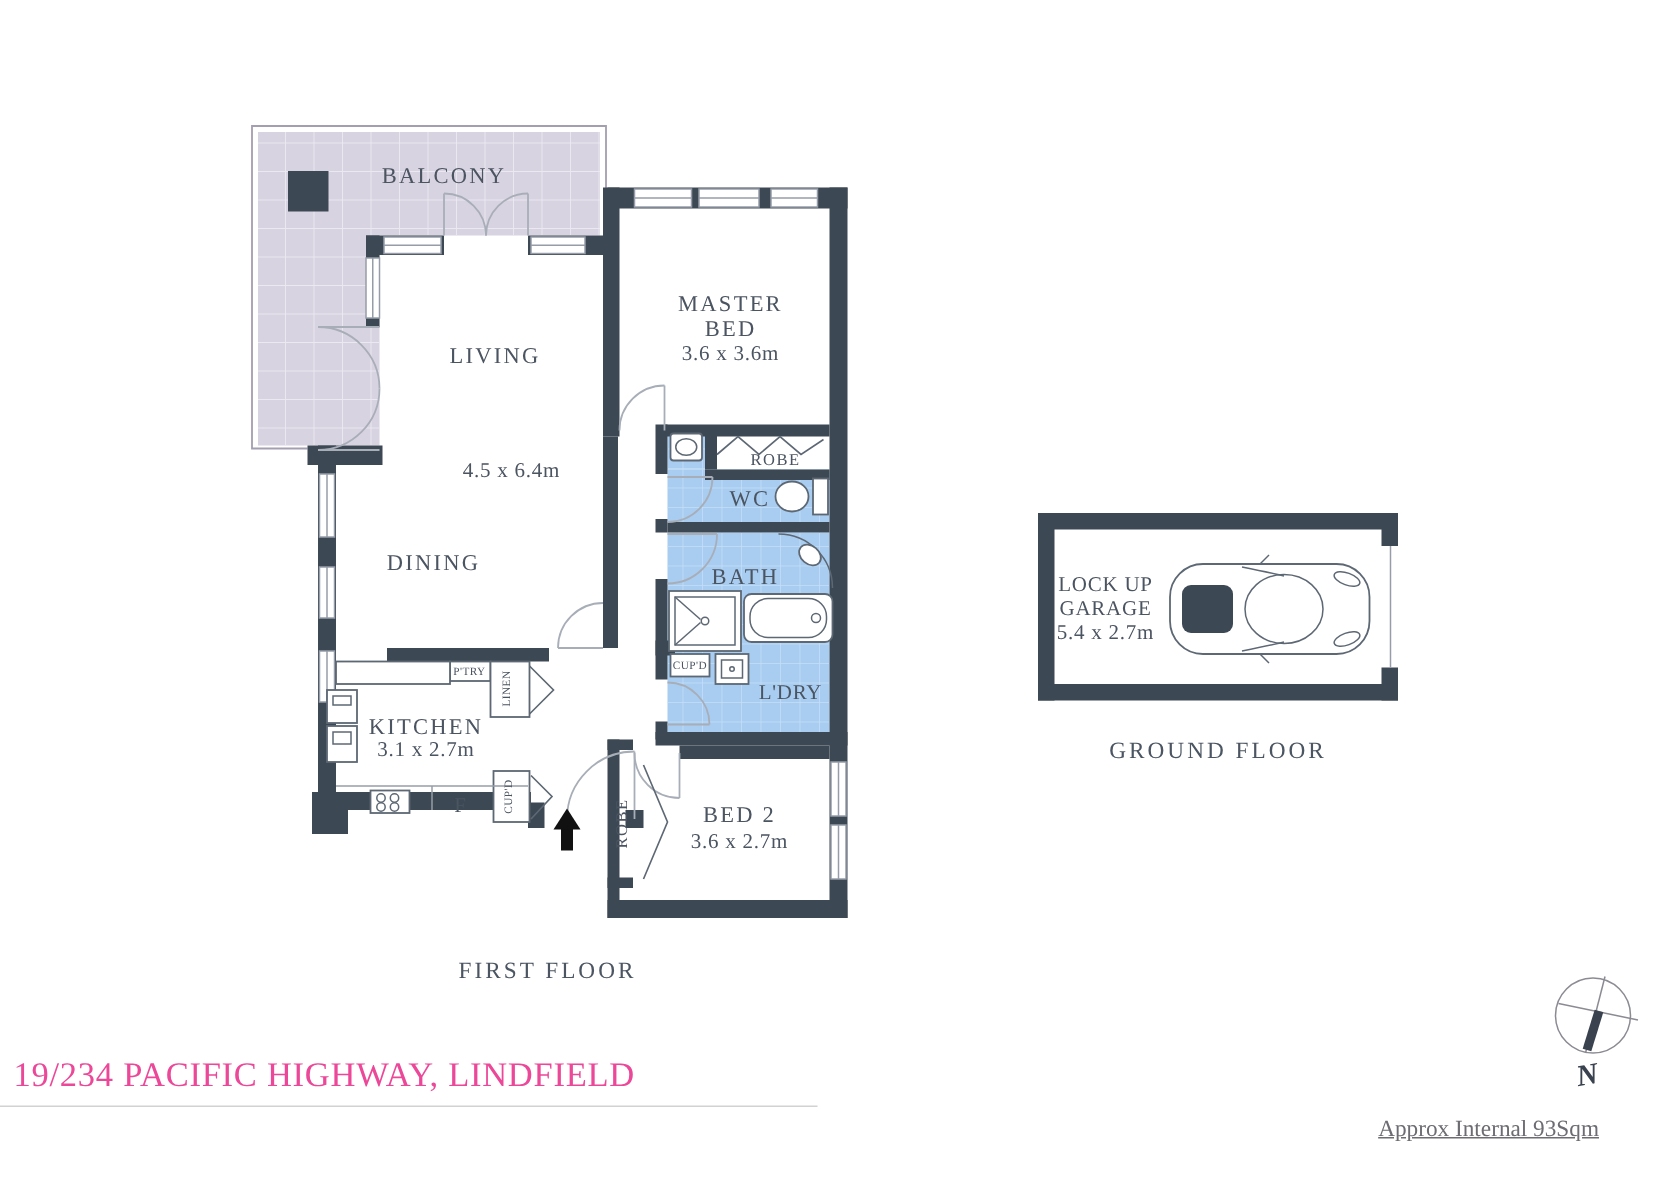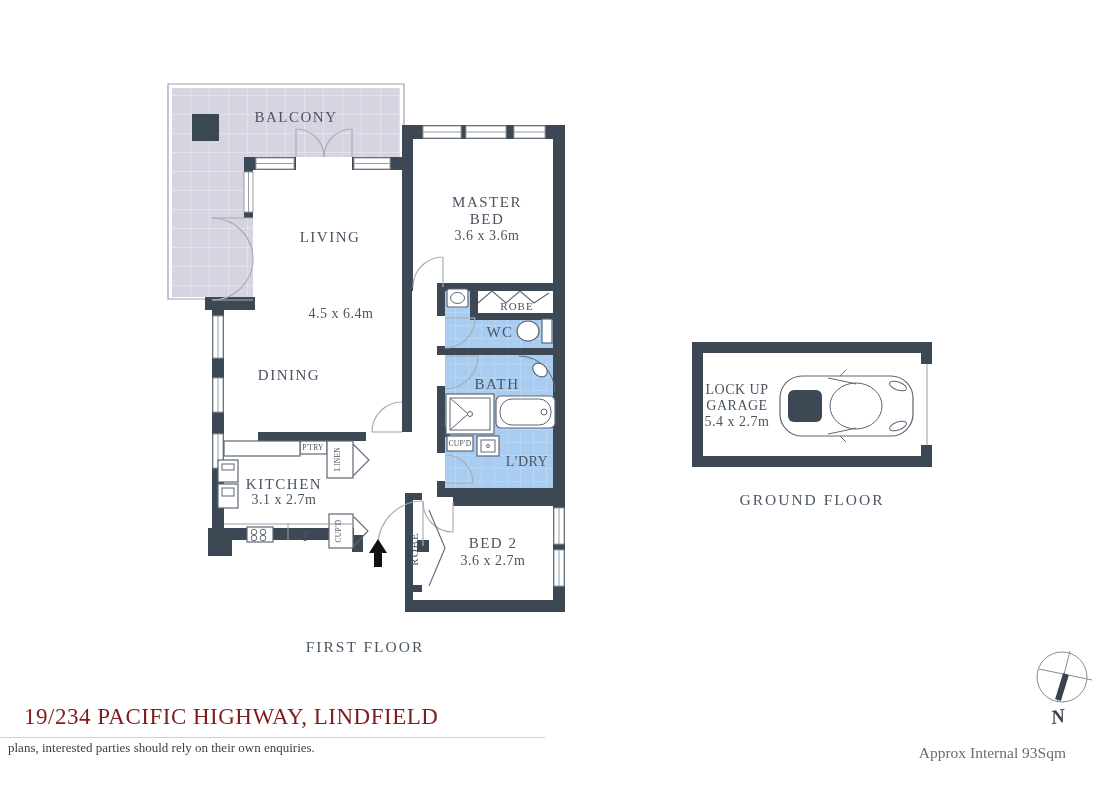--- a/index.html
+++ b/index.html
@@ -23,24 +23,24 @@
         letter-spacing:.5px;text-anchor:middle;}
   .md  {font-family:"Liberation Serif","DejaVu Serif",serif;font-size:11px;fill:#4b5461;
         letter-spacing:1px;text-anchor:middle;}
   .sm  {font-family:"Liberation Serif","DejaVu Serif",serif;font-size:7.5px;fill:#4b5461;
         letter-spacing:.3px;text-anchor:middle;}
   .flr {font-family:"Liberation Serif","DejaVu Serif",serif;font-size:15.5px;fill:#4c5663;
         letter-spacing:2px;text-anchor:middle;}
   .north{font-family:"Liberation Serif","DejaVu Serif",serif;font-size:20px;font-style:italic;
         font-weight:bold;fill:#39424e;text-anchor:middle;}
   
-  .address{position:absolute;left:24px;top:704px;font-size:23px;color:#7f1d1d;letter-spacing:.5px;}
+  .address{position:absolute;left:9px;top:704px;font-size:23px;color:#ec4899;letter-spacing:.5px;}
   .rule{position:absolute;left:0;top:737px;width:545px;height:1px;background:#d2d2d2;}
   .disclaimer{position:absolute;left:8px;top:740px;font-size:13px;line-height:15.5px;color:#3f3f3f;}
-  .area-note{position:absolute;right:54px;top:744px;font-size:15.5px;color:#6c6c72;}
+  .area-note{position:absolute;right:54px;top:744px;font-size:15.5px;color:#6c6c72;text-decoration:underline;}
 </style>
 </head>
 <body>
 
 <div class="canvas">
 
 <svg width="1120" height="791" viewBox="0 0 1120 791">
   <defs>
     <pattern id="balcgrid" width="19" height="19" patternUnits="userSpaceOnUse">
       <path d="M19 0 H0 V19" fill="none" stroke="#ebe8f1" stroke-width="1.3"></path>
@@ -295,17 +295,16 @@
     <line x1="1039" y1="669" x2="1092" y2="680" stroke="#8b8b93" stroke-width="1"></line>
     <line x1="1070" y1="651" x2="1057" y2="702" stroke="#8b8b93" stroke-width="1"></line>
     <line x1="1066" y1="674" x2="1058" y2="700" stroke="#39424e" stroke-width="6"></line>
     <text class="north" x="1058" y="723" transform="rotate(-10 1058 716)">N</text>
   </g>
 </svg>
 
 <div class="address">19/234 PACIFIC HIGHWAY, LINDFIELD</div>
 <div class="rule"></div>
 <div class="disclaimer">
-  <div>plans, interested parties should rely on their own enquiries.</div>
 </div>
 <div class="area-note">Approx Internal 93Sqm</div>
 
 </div>
 
 </body></html>

